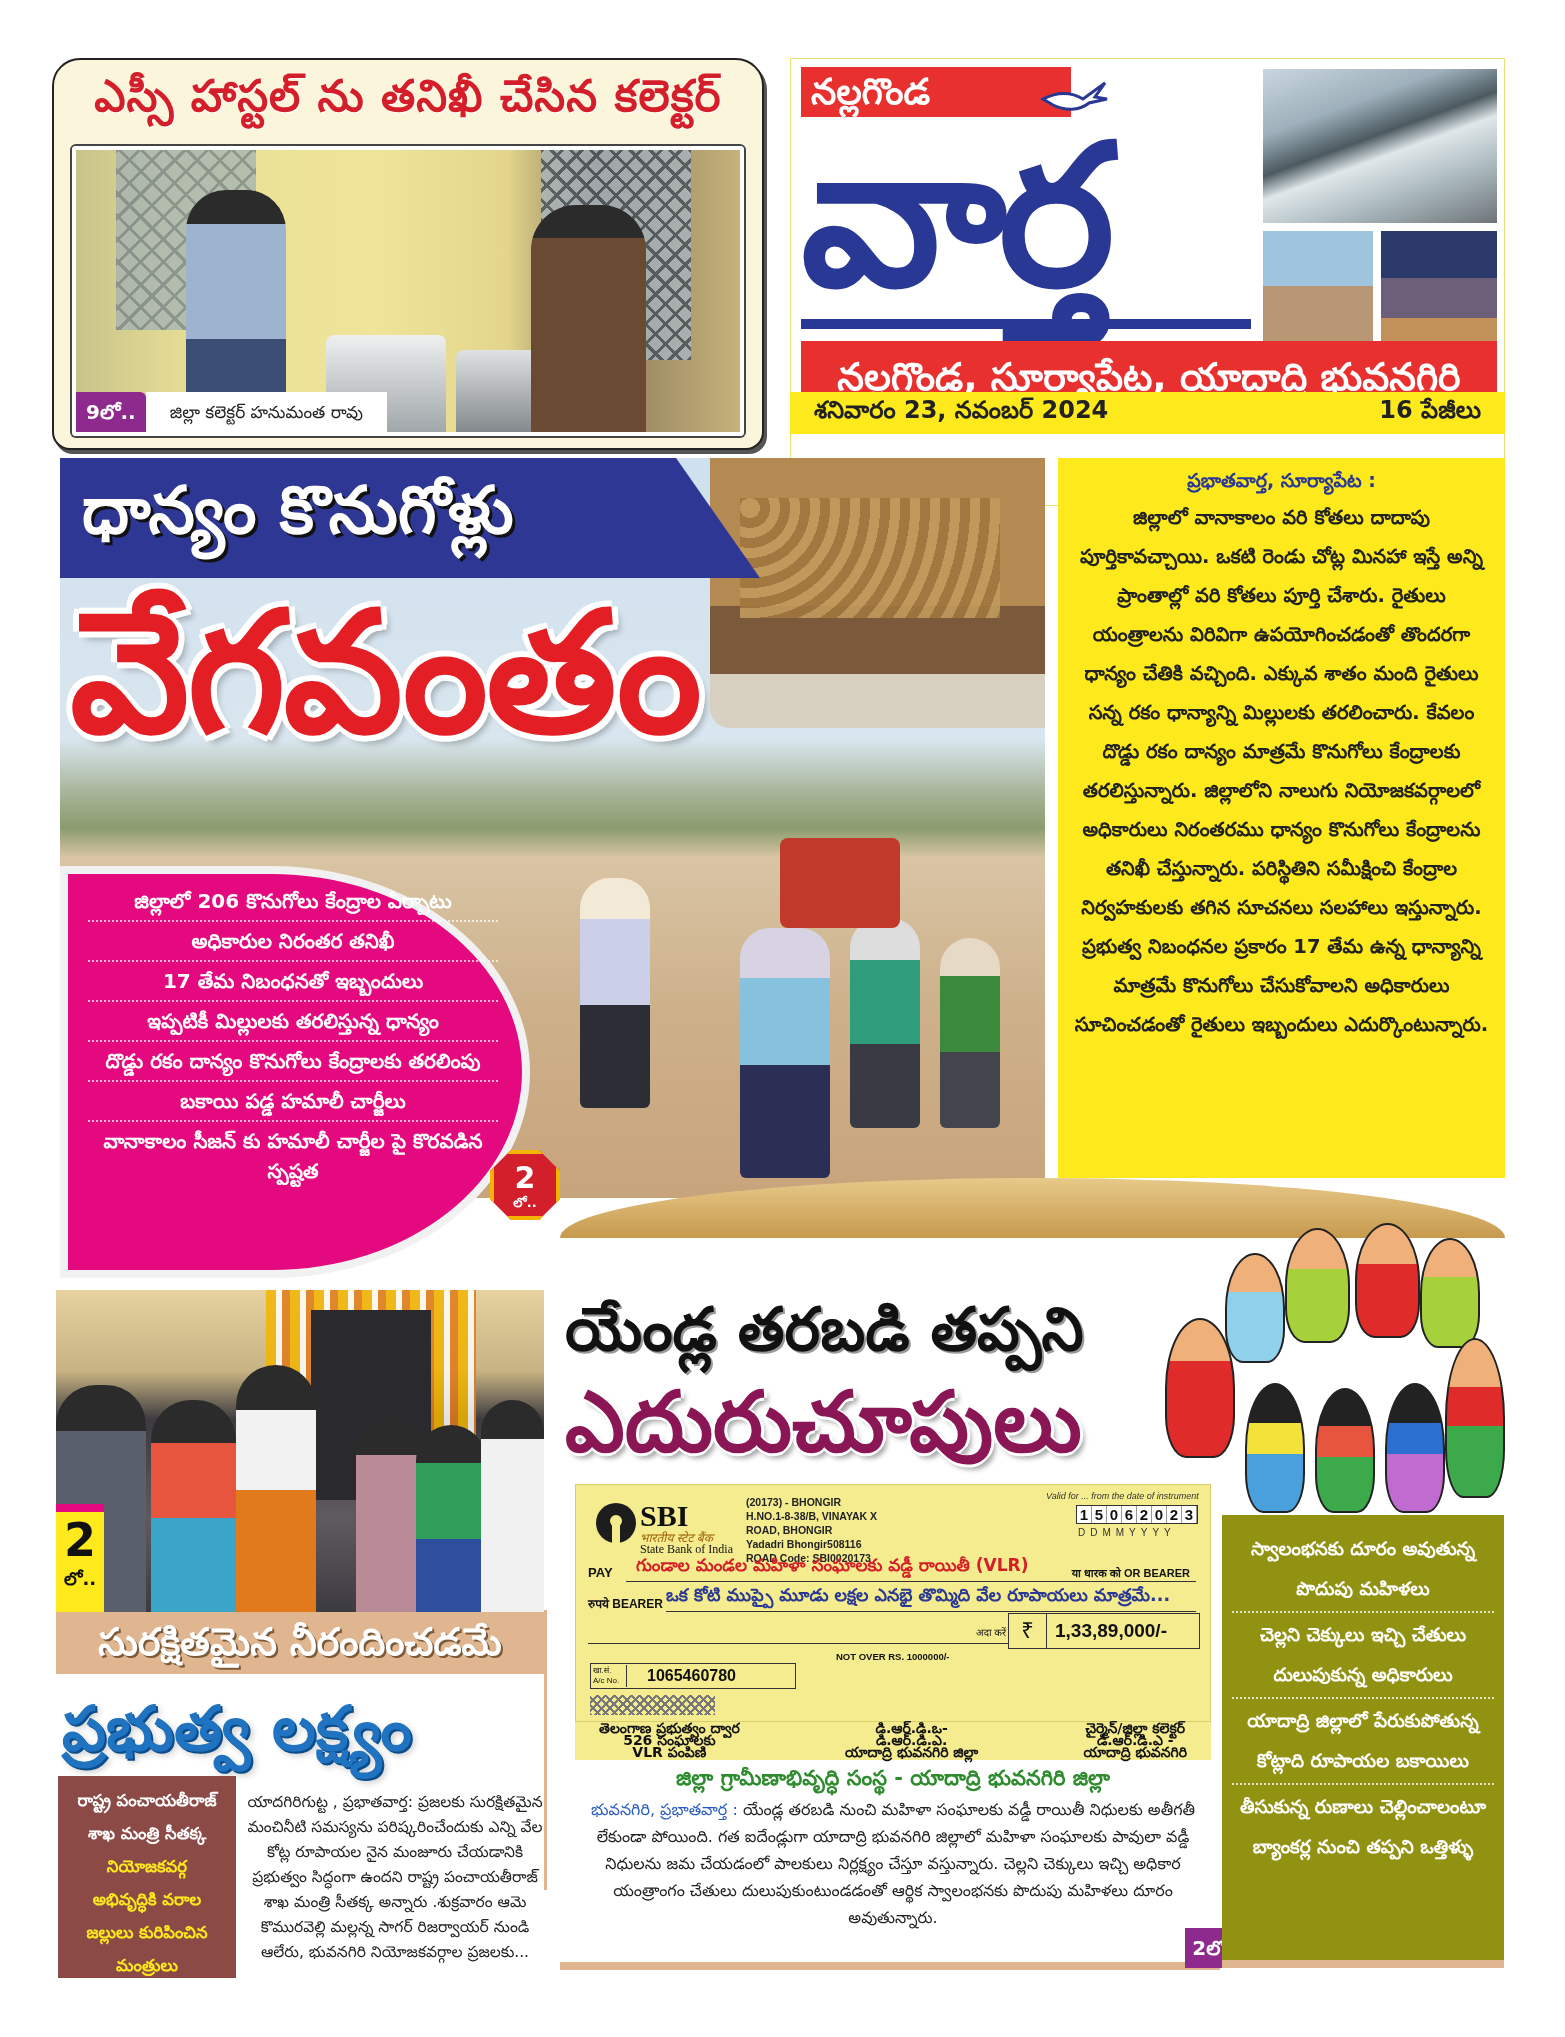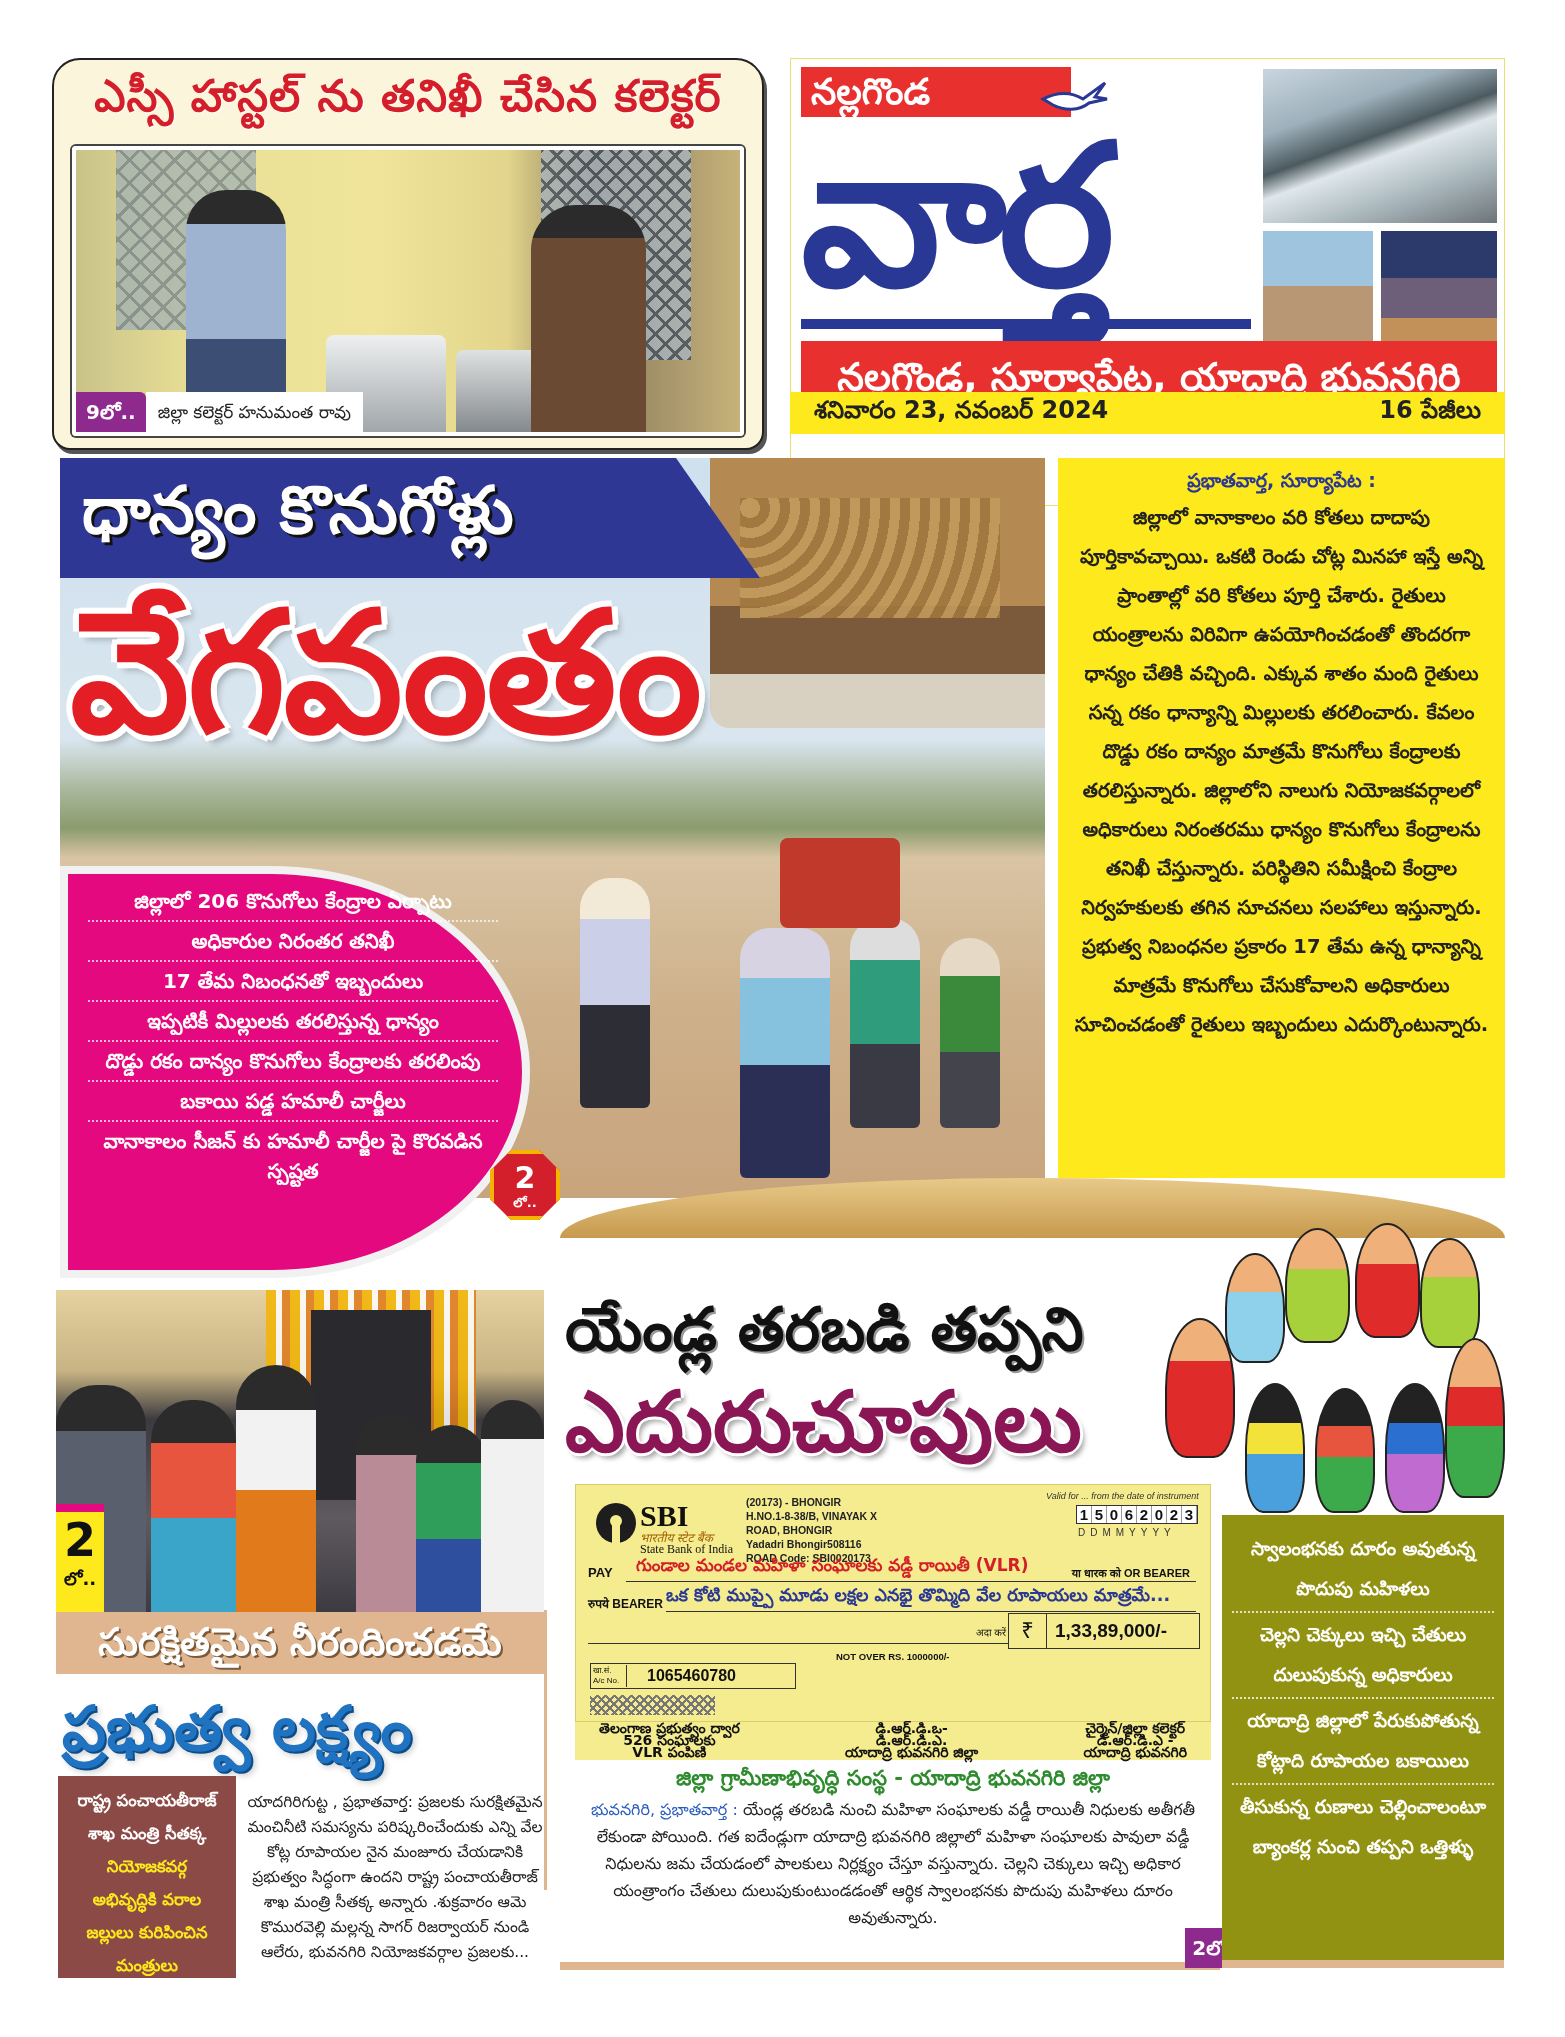--- a/index.html
+++ b/index.html
@@ -35,21 +35,21 @@
     background: linear-gradient(#2b2b2b 0 14%, #6b4a33 14% 100%); }
   #top-photo .pot1 { position:absolute; left:250px; top:185px; width:120px; height:105px; border-radius: 8px; background: linear-gradient(#eef0f0, #9aa0a4); }
   #top-photo .pot2 { position:absolute; left:380px; top:200px; width:85px; height:90px; border-radius: 8px; background: linear-gradient(#dfe2e2, #7b8084); }
   #photo-caption {
     position: absolute; left: 0; bottom: 0; height: 40px; display: flex; align-items: stretch;
   }
   #photo-caption .badge {
     background: #8e2a8e; color: #fff; font-weight: bold; font-size: 20px; padding: 8px 10px; border-radius: 0 6px 0 0;
   }
   #photo-caption .cap {
-    background: #fff; color: #222; font-size: 17px; padding: 10px 12px;
+    background: #fff; color: #222; font-size: 17px; padding: 10px 24px;
   }
 
   
   #masthead {
     left: 790px; top: 58px; width: 715px; height: 448px;
     border: 1px solid #e8e070; background: #fff;
   }
   #mast-top-label {
     position: absolute; left: 10px; top: 8px; width: 270px; height: 50px;
     background: #e8312e; color: #fff; font-size: 36px; font-weight: bold; padding: 2px 10px; line-height: 46px;

